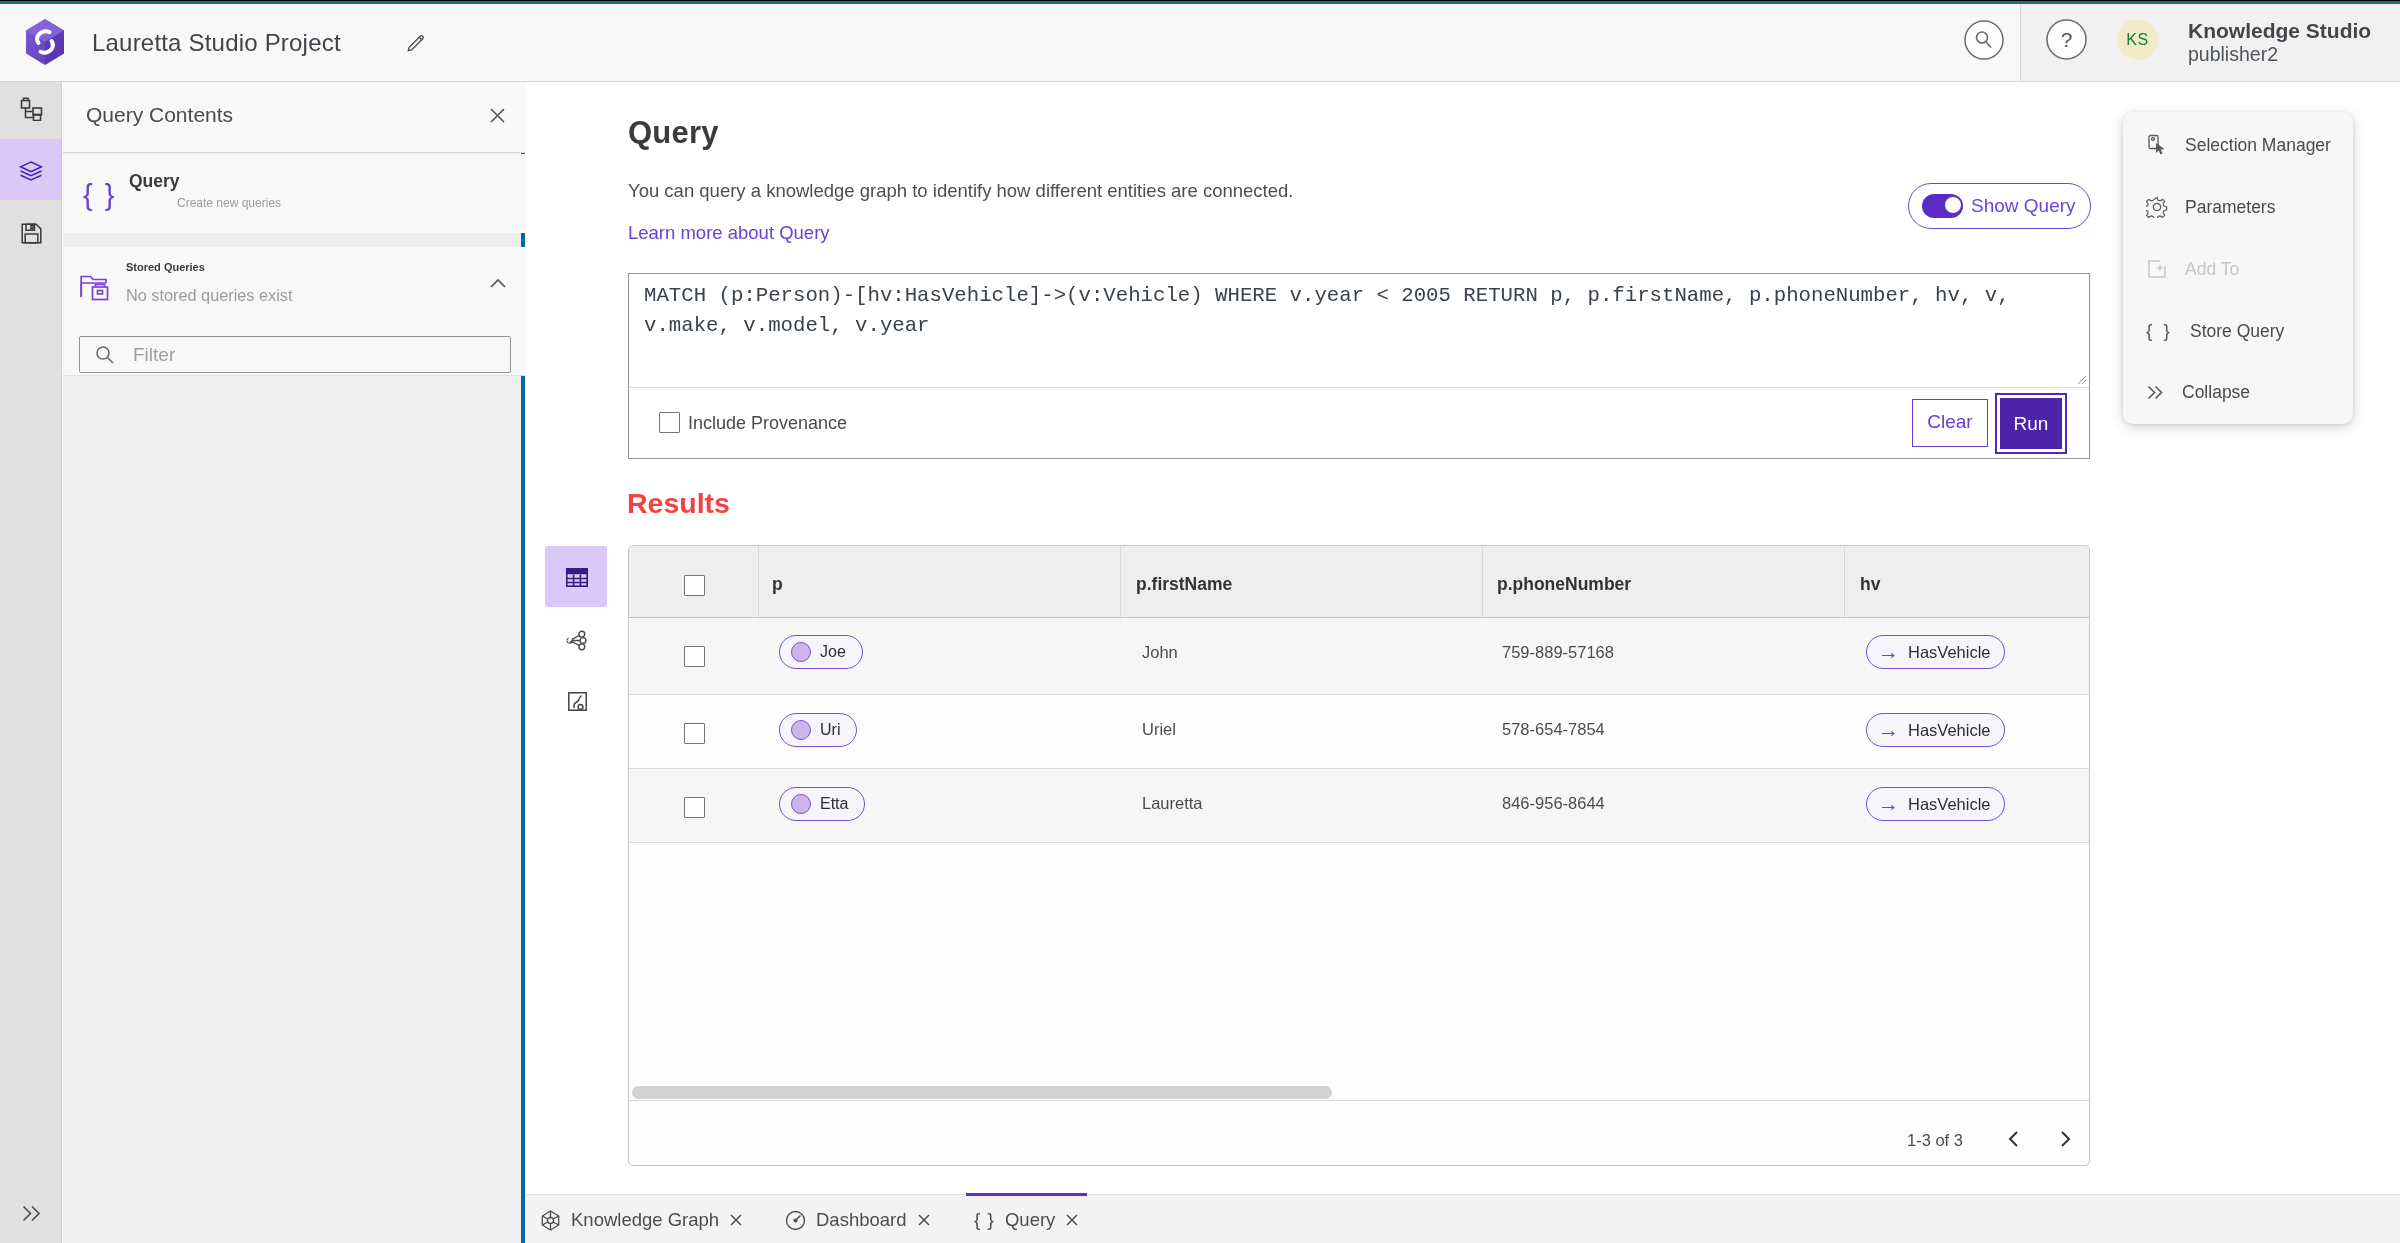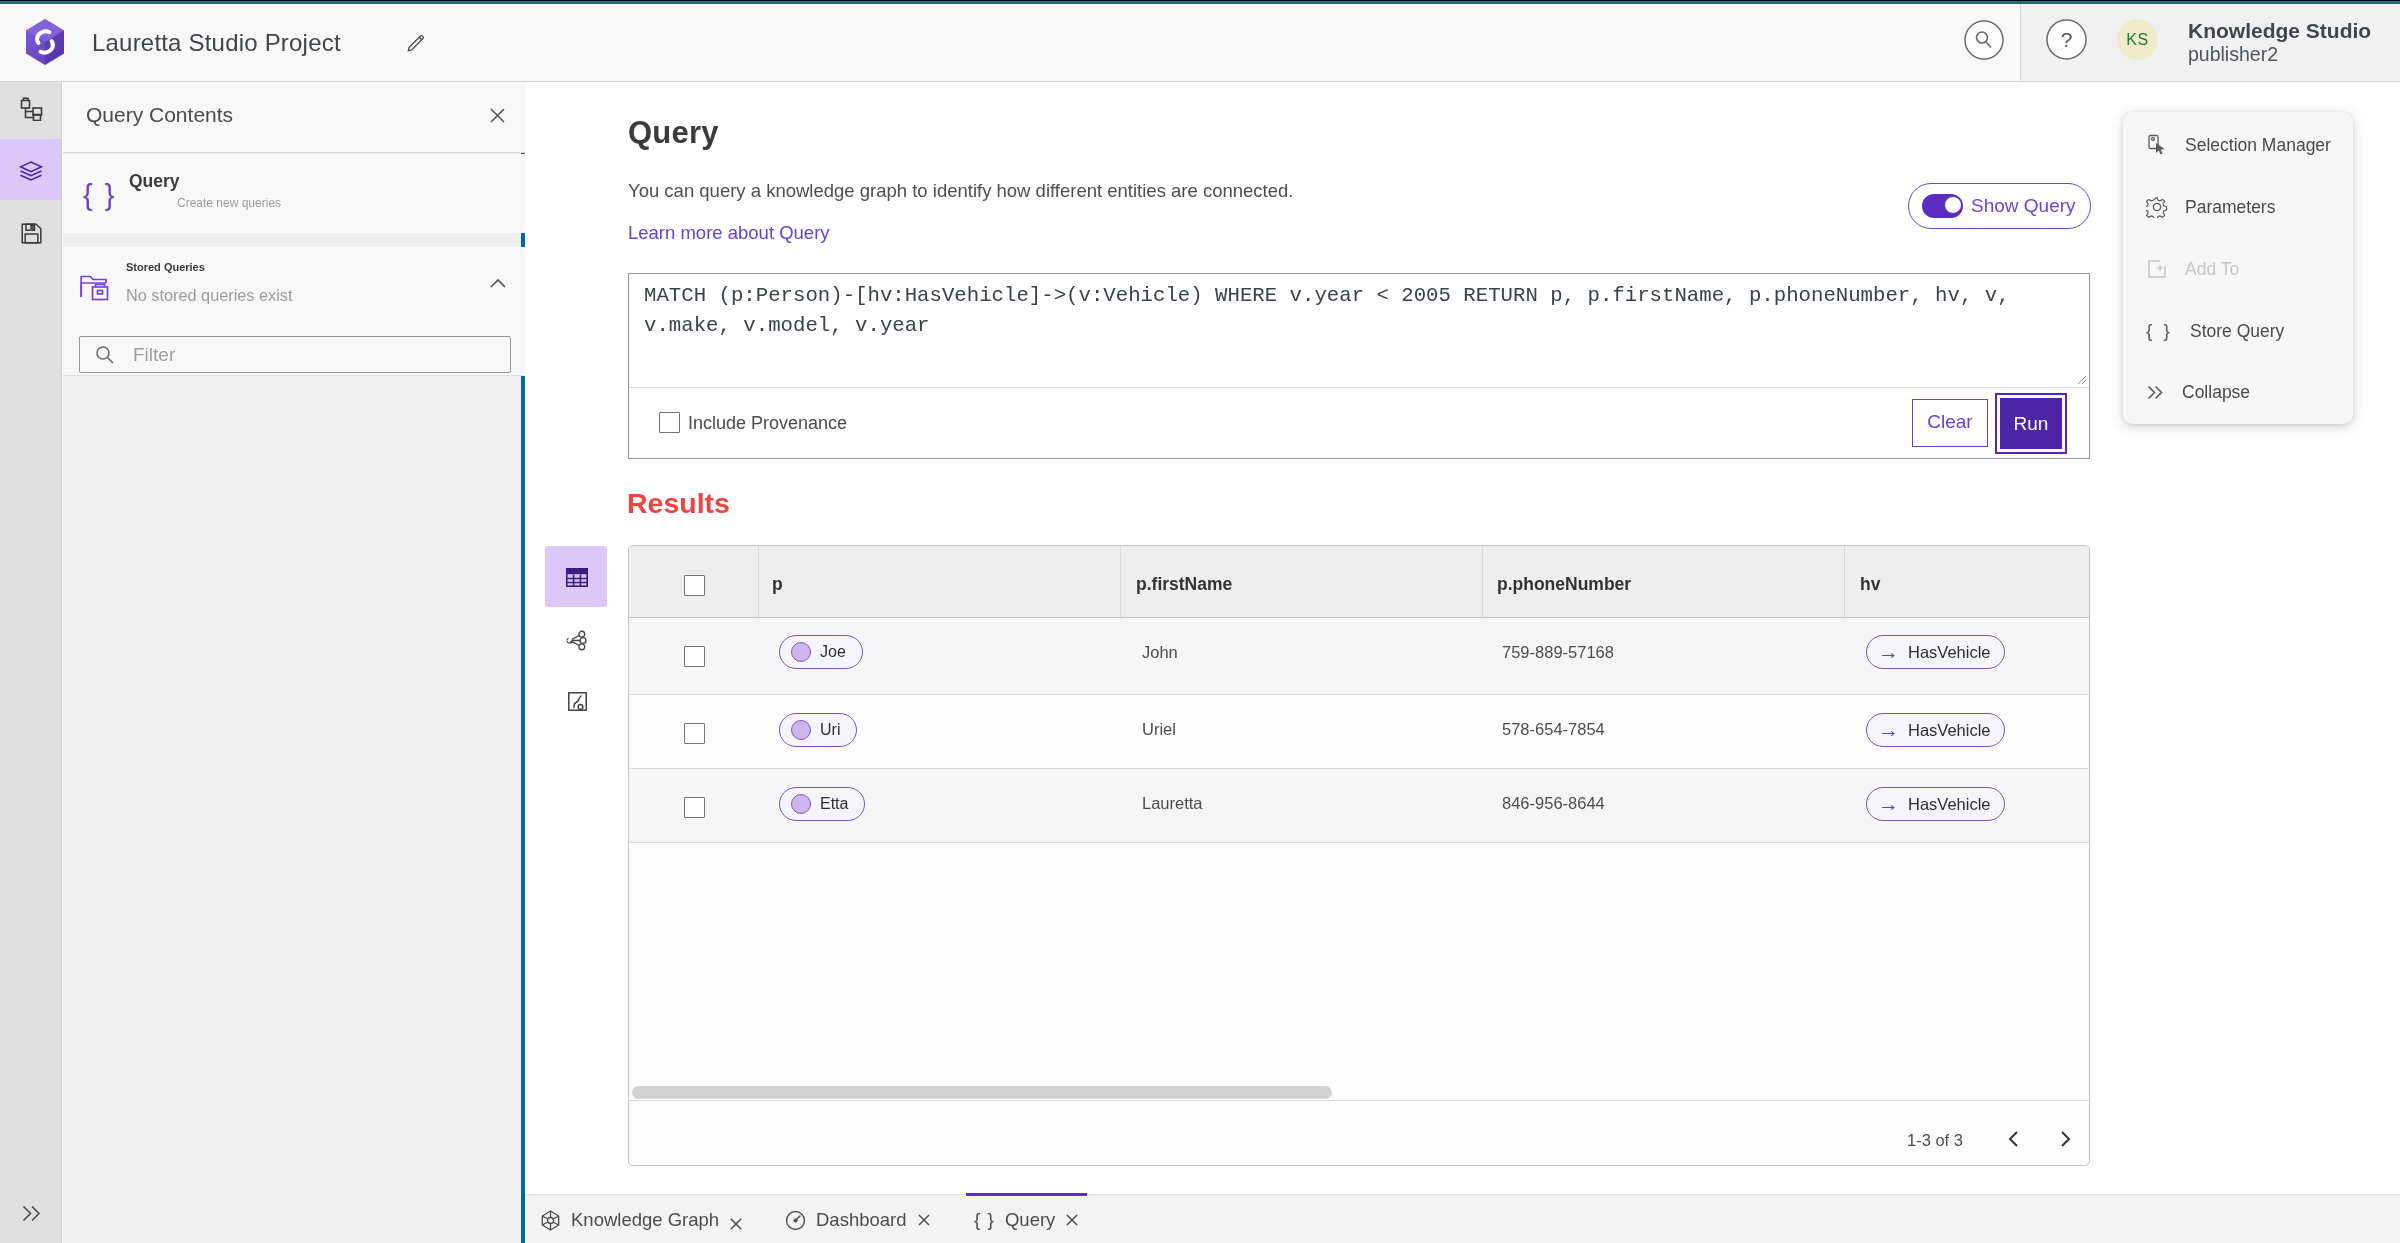--- a/index.html
+++ b/index.html
@@ -350,21 +350,21 @@
           <path d="M2.5 1.5 L8.5 7.5 L2.5 13.5"></path>
           <path d="M9.5 1.5 L15.5 7.5 L9.5 13.5"></path>
         </g>
       </svg>
       <span>Collapse</span>
     </div>
   </div>
 
   <div class="abs" id="footer">
     <div class="abs" style="left:441px; top:-2px; width:121px; height:3px; background:#5e2ccc;"></div>
-    <div class="tab" style="left:15px;align-items:flex-end;">
+    <div class="tab" style="left:15px;">
       <svg width="21" height="21" viewBox="0 0 21 21">
         <g fill="none" stroke="#4d4d4d" stroke-width="1.3">
           <circle cx="10.5" cy="10.5" r="3"></circle>
           <path d="M10.5 1 L18.7 6 L18.7 15 L10.5 20 L2.3 15 L2.3 6 Z"></path>
           <path d="M10.5 7.5 L10.5 1 M13.1 12 L18.7 15 M7.9 12 L2.3 15 M13.1 9 L18.7 6 M7.9 9 L2.3 6 M10.5 13.5 L10.5 20"></path>
         </g>
       </svg>
       <span>Knowledge Graph</span>
       <svg width="14" height="14" viewBox="0 0 14 14">
         <path d="M2 2 L12 12 M12 2 L2 12" stroke="#4d4d4d" stroke-width="1.5"></path>

